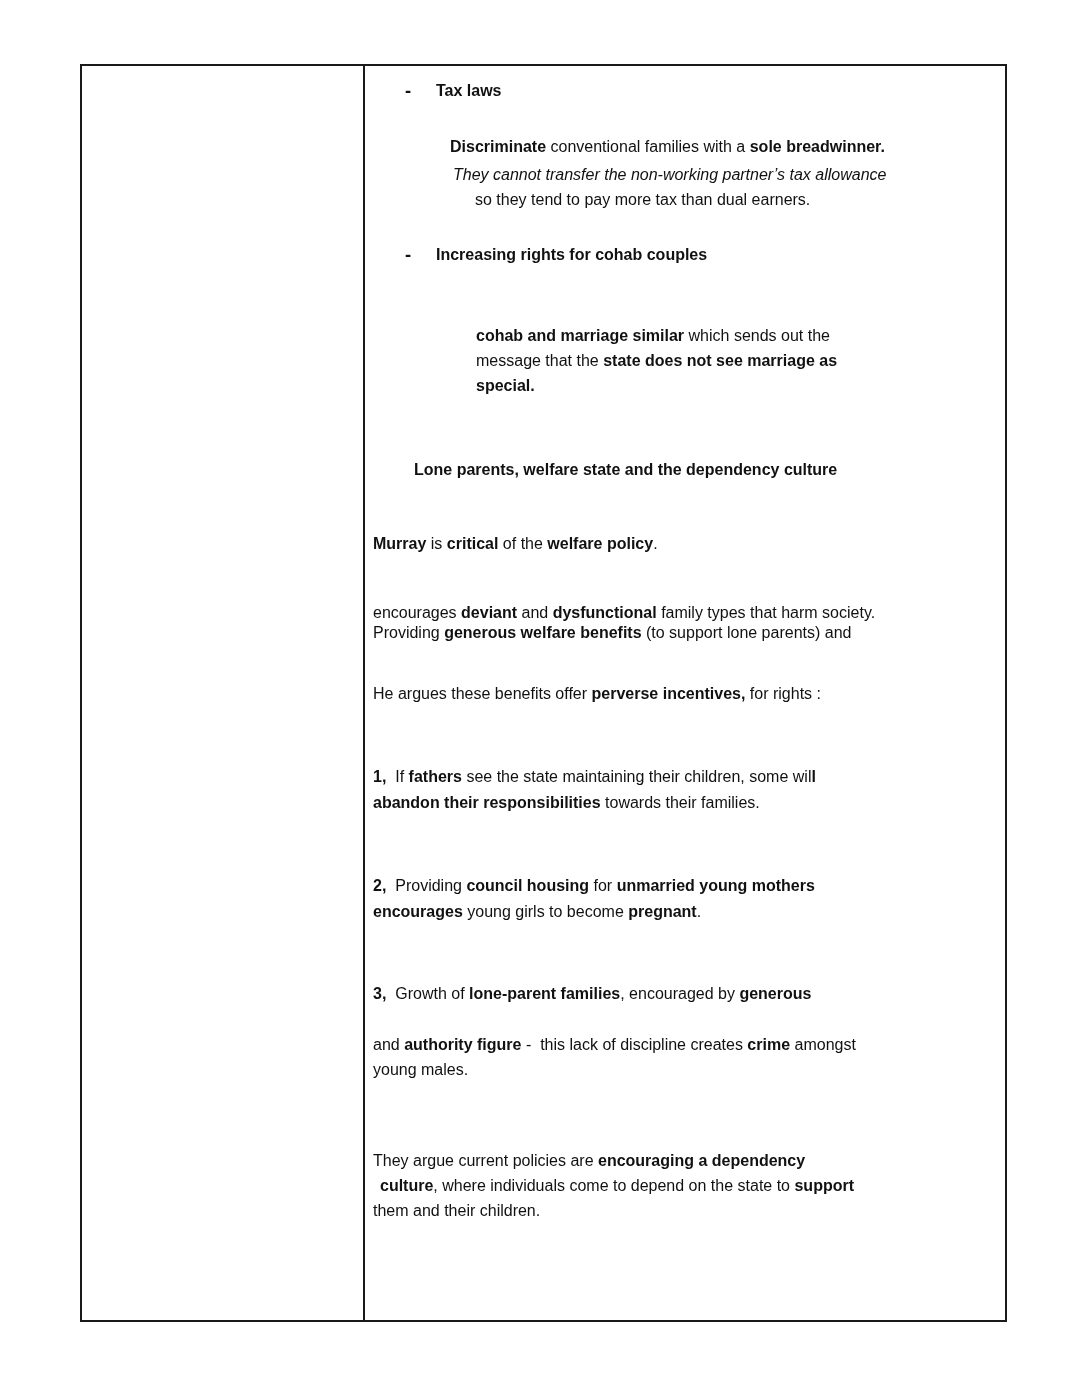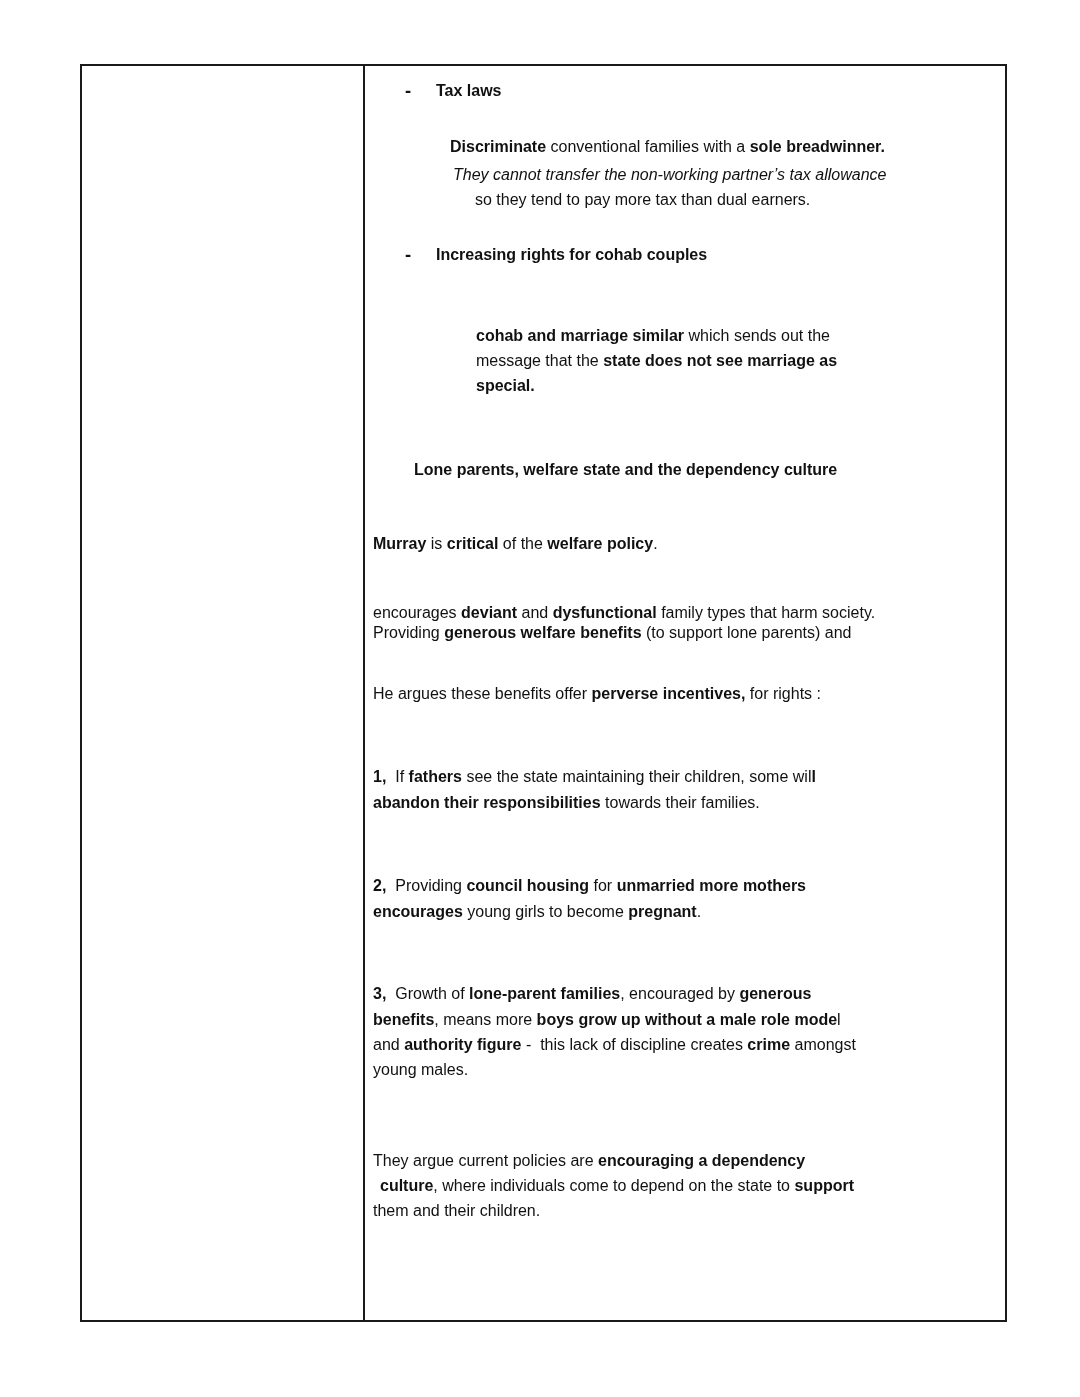--- a/index.html
+++ b/index.html
@@ -65,31 +65,28 @@
     </div>
 
     <div class="t" style="left:8px; top:698px;">
       <span class="b">1,</span><span style="white-space:pre">  If </span><span class="b">fathers</span><span> see the state maintaining their children, some wil</span><span class="b">l</span>
     </div>
     <div class="t" style="left:8px; top:724px;">
       <span class="b">abandon their responsibilities</span><span> towards their families.</span>
     </div>
 
     <div class="t" style="left:8px; top:807px;">
-      <span class="b">2,</span><span style="white-space:pre">  Providing </span><span class="b">council housing</span><span> for </span><span class="b">unmarried more mothers</span>
+      <span class="b">2,</span><span style="white-space:pre">  Providing </span><span class="b">council housing</span><span> for </span><span class="b">unmarried young mothers</span>
     </div>
     <div class="t" style="left:8px; top:833px;">
       <span class="b">encourages</span><span> young girls to become </span><span class="b">pregnant</span><span>.</span>
     </div>
 
     <div class="t" style="left:8px; top:915px;">
       <span class="b">3,</span><span style="white-space:pre">  Growth of </span><span class="b">lone-parent families</span><span>, encouraged by </span><span class="b">generous</span>
-    </div>
-    <div class="t" style="left:8px; top:941px;">
-      <span class="b">benefits</span><span>, means more </span><span class="b">boys grow up without a male role mode</span><span>l</span>
     </div>
     <div class="t" style="left:8px; top:966px;">
       <span>and </span><span class="b">authority figure</span><span style="white-space:pre"> -  this lack of discipline creates </span><span class="b">crime</span><span> amongst</span>
     </div>
     <div class="t" style="left:8px; top:991px;">young males.</div>
 
     <div class="t" style="left:8px; top:1082px;">
       <span>They argue current policies are </span><span class="b">encouraging a dependency</span>
     </div>
     <div class="t" style="left:8px; top:1107px;margin-left:7px;">

